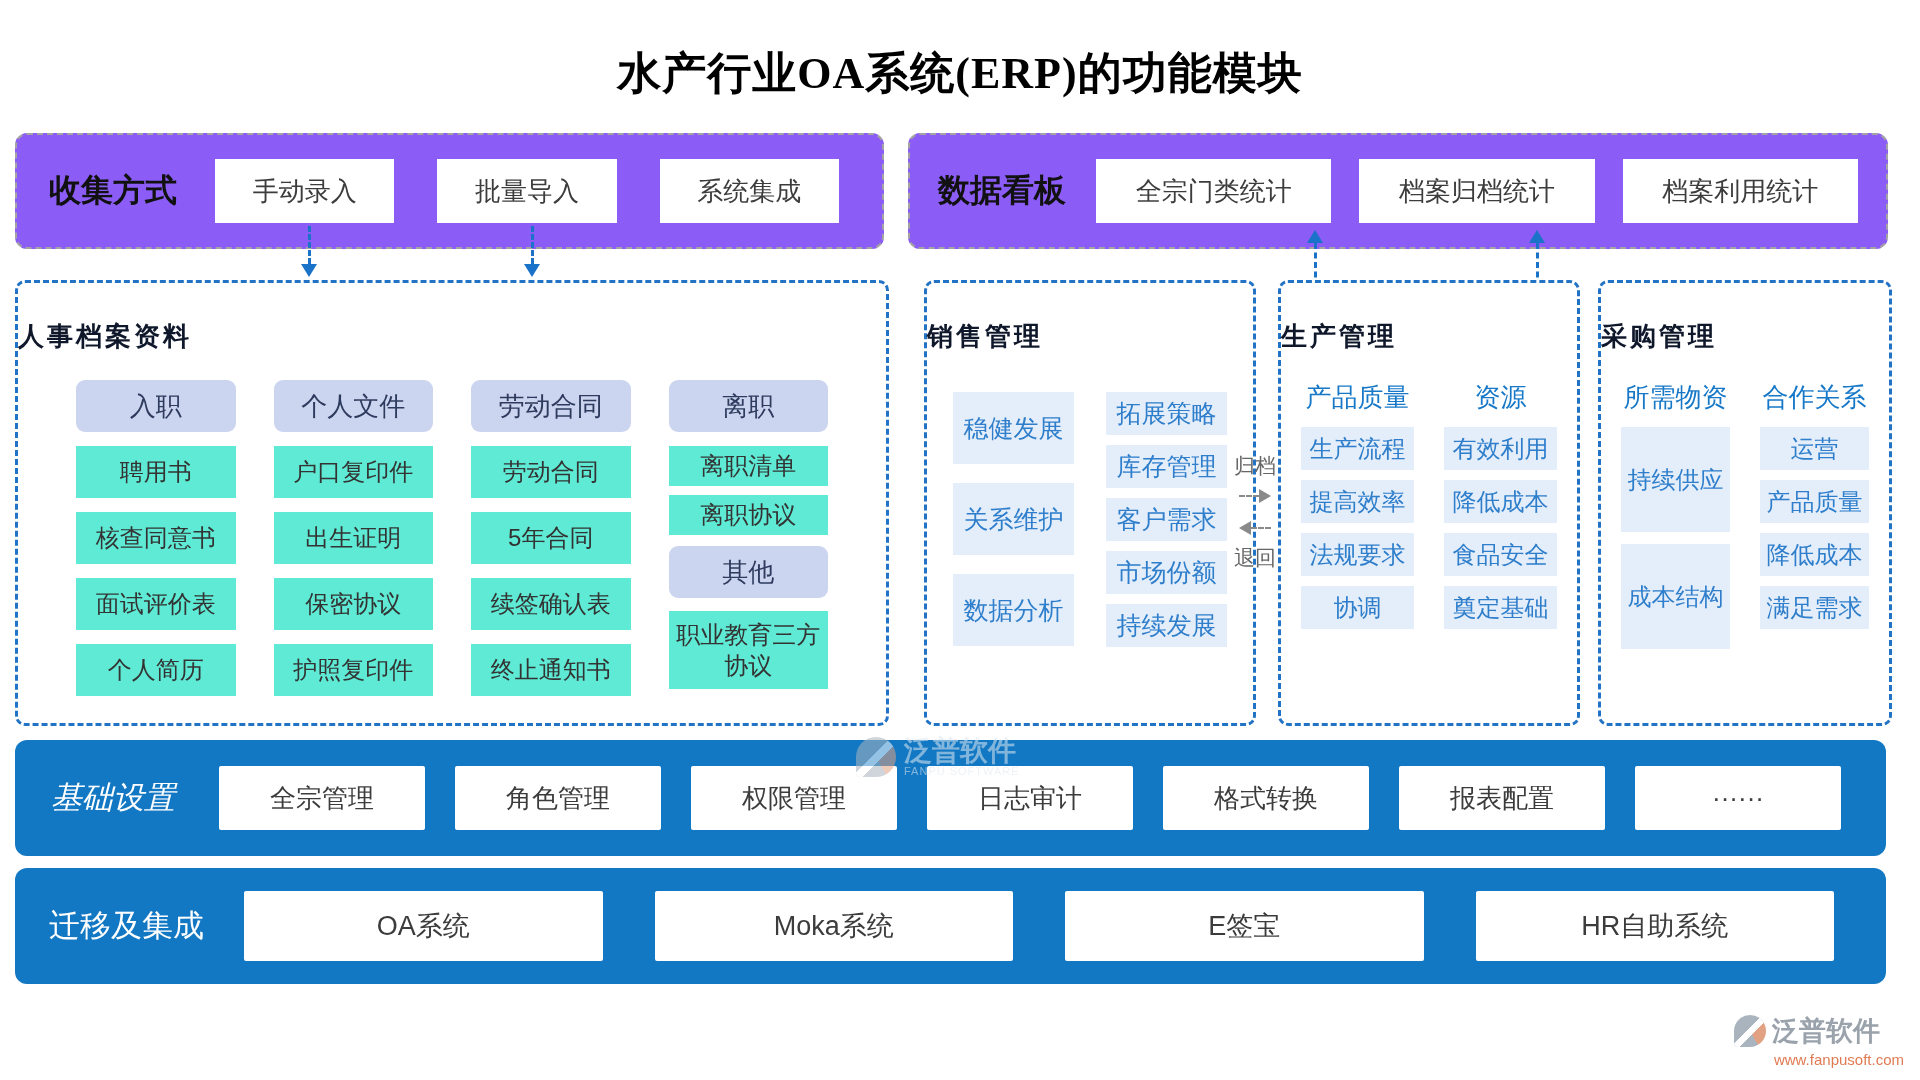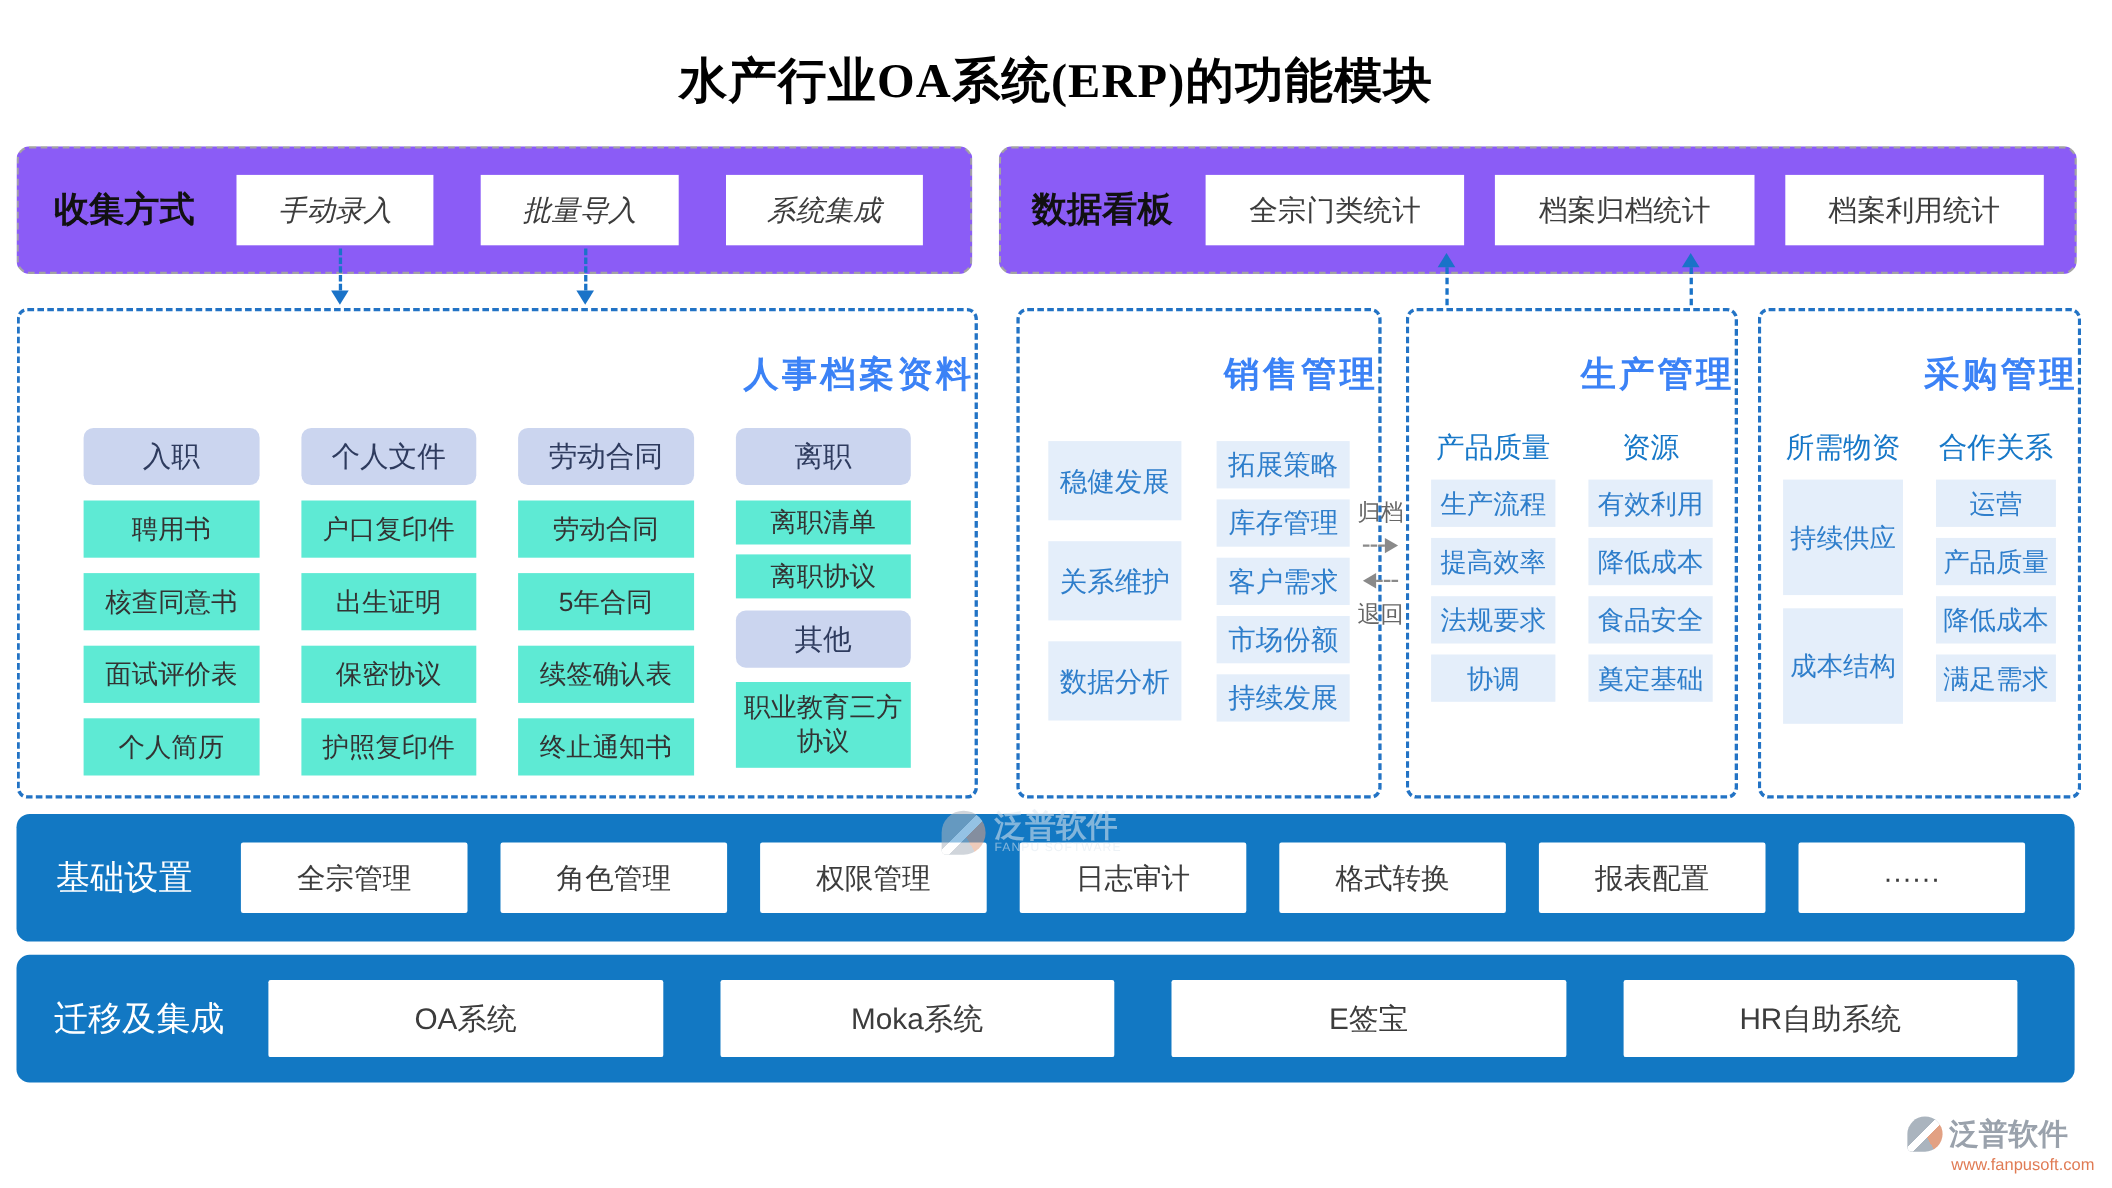--- a/index.html
+++ b/index.html
@@ -12,26 +12,26 @@
   
   .gray-box{position:absolute;background:#8b5cf6;border:2px dashed #a3a3a3;border-radius:12px;
     display:flex;align-items:center;}
   .gray-box.collection{left:15px;top:133px;width:865px;height:112px;}
   .gray-box.dashboard{left:908px;top:133px;width:976px;height:112px;}
   .group-label{font-size:32px;font-weight:bold;color:#111;white-space:nowrap;}
   .collection .group-label{margin:0 38px 0 32px;}
   .dashboard .group-label{margin:0 30px 0 28px;}
   .white-btn{background:#fff;color:#3c3c3c;font-size:26px;display:flex;align-items:center;justify-content:center;
     height:64px;white-space:nowrap;}
-  .collection .white-btn{width:192px;margin-right:43px;font-style:italic;}
+  .collection .white-btn{width:192px;margin-right:43px;}
   .dashboard .white-btn{width:246px;margin-right:28px;}
 
   
   .blue-box{position:absolute;background:#fff;border:3px dashed #2273c5;border-radius:10px;}
-  .blue-box .box-title{margin-top:36px;text-align:right;font-size:32px;font-weight:bold;color:#3b82f6;letter-spacing:3px;}
+  .blue-box .box-title{margin-top:36px;text-align:left;font-size:26px;font-weight:bold;color:#0f172a;letter-spacing:3px;}
   .personnel{left:15px;top:280px;width:868px;height:440px;}
   .sales{left:924px;top:280px;width:326px;height:440px;}
   .production{left:1278px;top:280px;width:296px;height:440px;}
   .procurement{left:1598px;top:280px;width:288px;height:440px;}
 
   
   .p-cols{display:flex;gap:38px;margin:26px 58px 0 58px;}
   .p-col{flex:1;display:flex;flex-direction:column;}
   .cell{display:flex;align-items:center;justify-content:center;text-align:center;font-size:24px;}
   .cell.head{background:#cbd5ef;color:#2e3b5e;font-size:26px;height:52px;border-radius:9px;margin-bottom:14px;}
@@ -66,21 +66,21 @@
   .v-arrow{position:absolute;width:0;}
   .v-line{position:absolute;left:-2px;border-left:3px dashed #1a73c8;}
   .tri-down{position:absolute;left:-9px;width:0;height:0;border-left:8px solid transparent;border-right:8px solid transparent;border-top:13px solid #1a73c8;}
   .tri-up{position:absolute;left:-9px;width:0;height:0;border-left:8px solid transparent;border-right:8px solid transparent;border-bottom:13px solid #1a73c8;}
 
   
   .bar{position:absolute;left:15px;width:1871px;background:#1278c3;border-radius:12px;display:flex;align-items:center;}
   .bar.basic{top:740px;height:116px;}
   .bar.migration{top:868px;height:116px;}
   .bar-label{color:#fff;font-size:31px;white-space:nowrap;}
-  .basic .bar-label{margin:0 44px 0 36px;}
+  .basic .bar-label{margin:0 44px 0 36px;font-style:italic;}
   .migration .bar-label{margin:0 40px 0 34px;text-align:center;}
   .bar .white-btn{border-radius:2px;}
   .basic .white-btn{width:206px;height:64px;margin-right:30px;}
   .migration .white-btn{width:362px;height:70px;margin-right:52px;font-size:27px;}
 
   
   .wm-center{position:absolute;left:856px;top:737px;display:flex;align-items:flex-start;opacity:.55;pointer-events:none;}
   .wm-center .wm-icon{width:40px;height:40px;margin-right:8px;}
   .wm-center .wm-brand{color:#dfe8f0;font-size:28px;font-weight:bold;line-height:1;}
   .wm-center .wm-sub{color:#dfe8f0;font-size:11px;letter-spacing:1px;}

